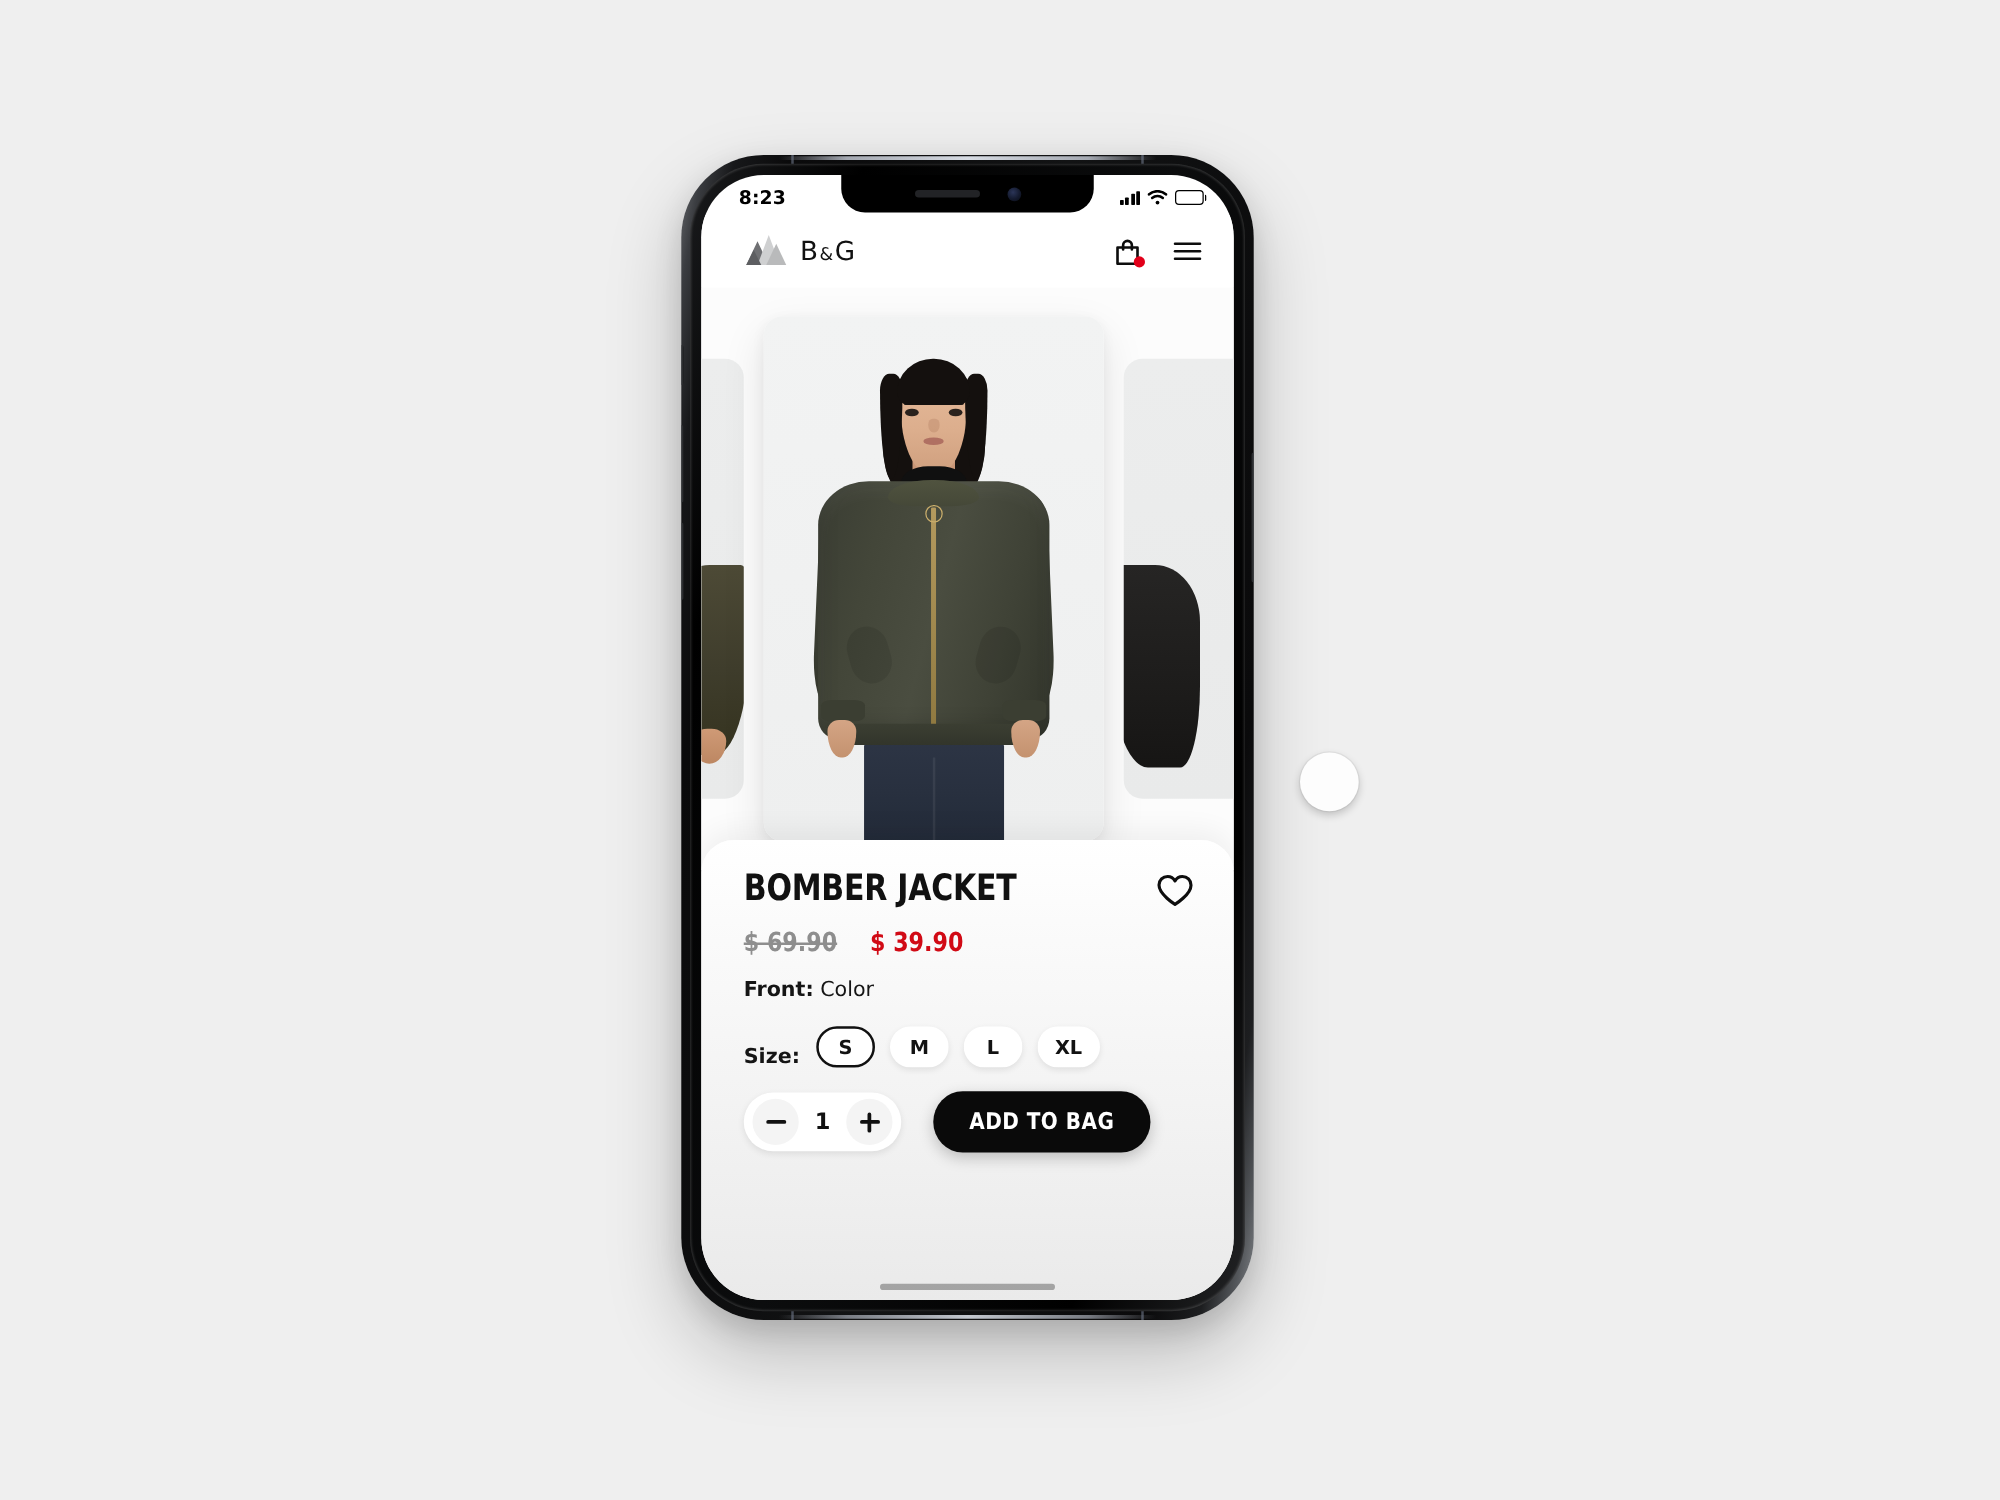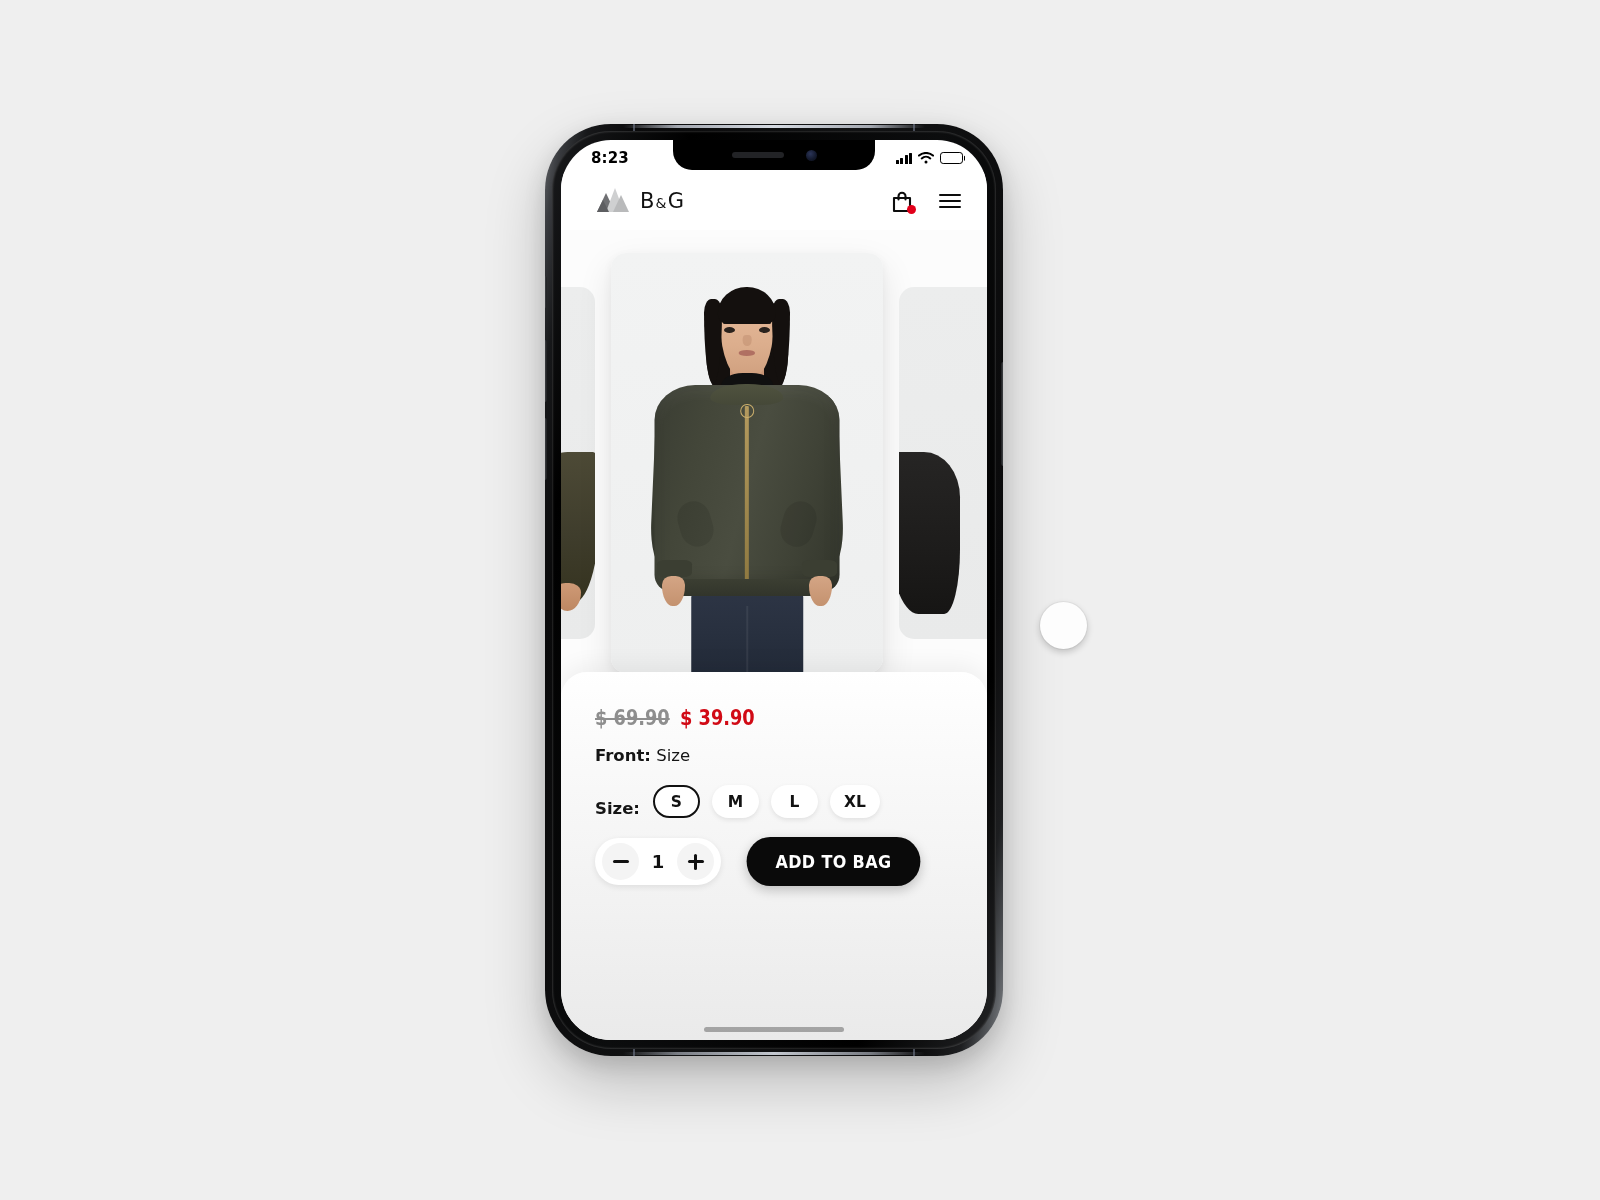--- a/index.html
+++ b/index.html
@@ -476,21 +476,21 @@
     color: #111;
     line-height: 1;
     transform: scaleX(0.92);
     transform-origin: left center;
   }
   .heart-btn { cursor: pointer; padding: 2px; margin-top: 1px; }
 
   .price-row {
     display: flex;
     align-items: baseline;
-    gap: 6px;
+    gap: 22px;
     margin-top: 10px;
     font-family: "DejaVu Sans Condensed", "Liberation Sans Narrow", "Liberation Sans", sans-serif;
   }
   .price-old {
     font-size: 21px;
     font-weight: 700;
     color: #8e8e8e;
     text-decoration: line-through;
     text-decoration-thickness: 2px;
     transform: scaleX(0.94);
@@ -756,29 +756,37 @@
         </div>
       </div>
 
       <div class="notch">
         <span class="speaker-grille"></span>
         <span class="front-camera"></span>
       </div>
 
       <div class="detail-card">
 
+        <div class="title-row">
+          <div class="product-title">BOMBER JACKET</div>
+          <div class="heart-btn">
+            <svg width="30" height="27" viewBox="0 0 30 27" aria-hidden="true">
+              <path d="M15 24.5 C15 24.5 2.2 16.6 2.2 9.1 C2.2 5.2 5.3 2.2 9.1 2.2 C11.6 2.2 13.8 3.6 15 5.7 C16.2 3.6 18.4 2.2 20.9 2.2 C24.7 2.2 27.8 5.2 27.8 9.1 C27.8 16.6 15 24.5 15 24.5 Z" fill="none" stroke="#0d0d0d" stroke-width="2.5" stroke-linejoin="round"></path>
+            </svg>
+          </div>
+        </div>
 
         <div class="price-row">
           <span class="price-old">$ 69.90</span>
           <span class="price-new">$ 39.90</span>
         </div>
 
         <div class="color-row">
           <span class="color-label">Front:</span>
-          <span class="color-value">Size</span>
+          <span class="color-value">Color</span>
         </div>
 
 
         <div class="size-row">
           <span class="size-label">Size:</span>
           <div class="size-pill selected">S</div>
           <div class="size-pill">M</div>
           <div class="size-pill">L</div>
           <div class="size-pill">XL</div>
         </div>

